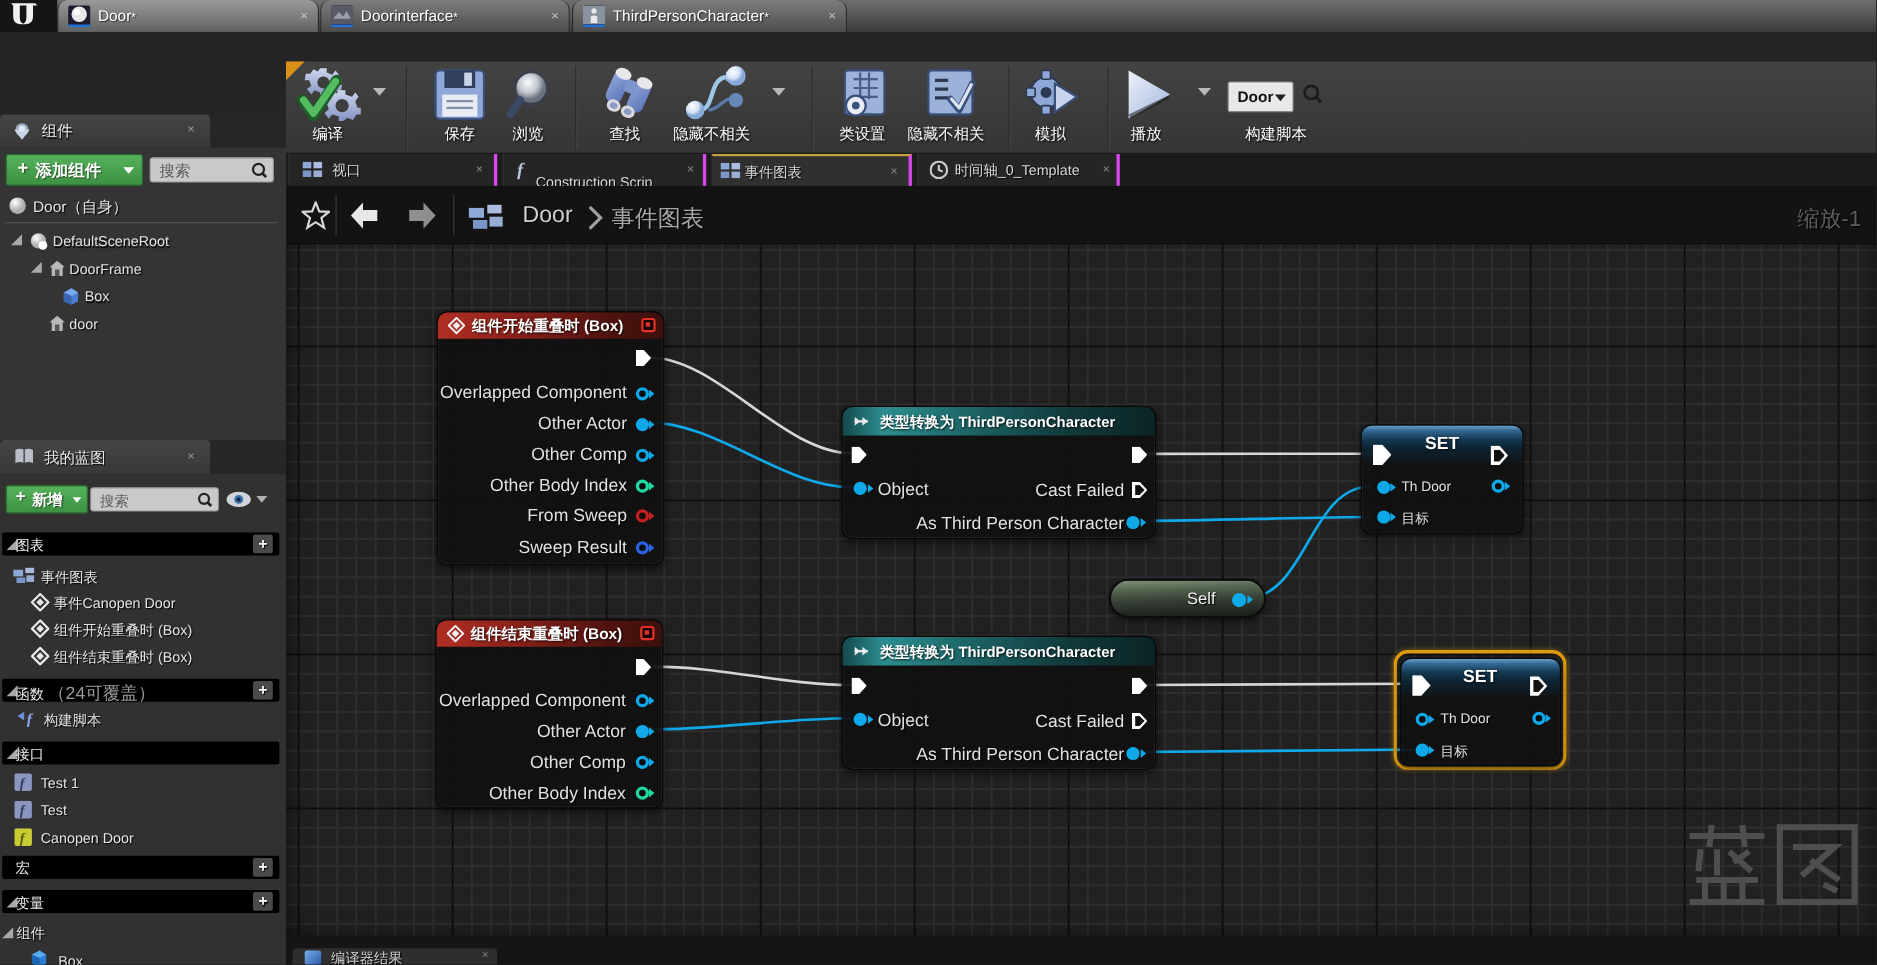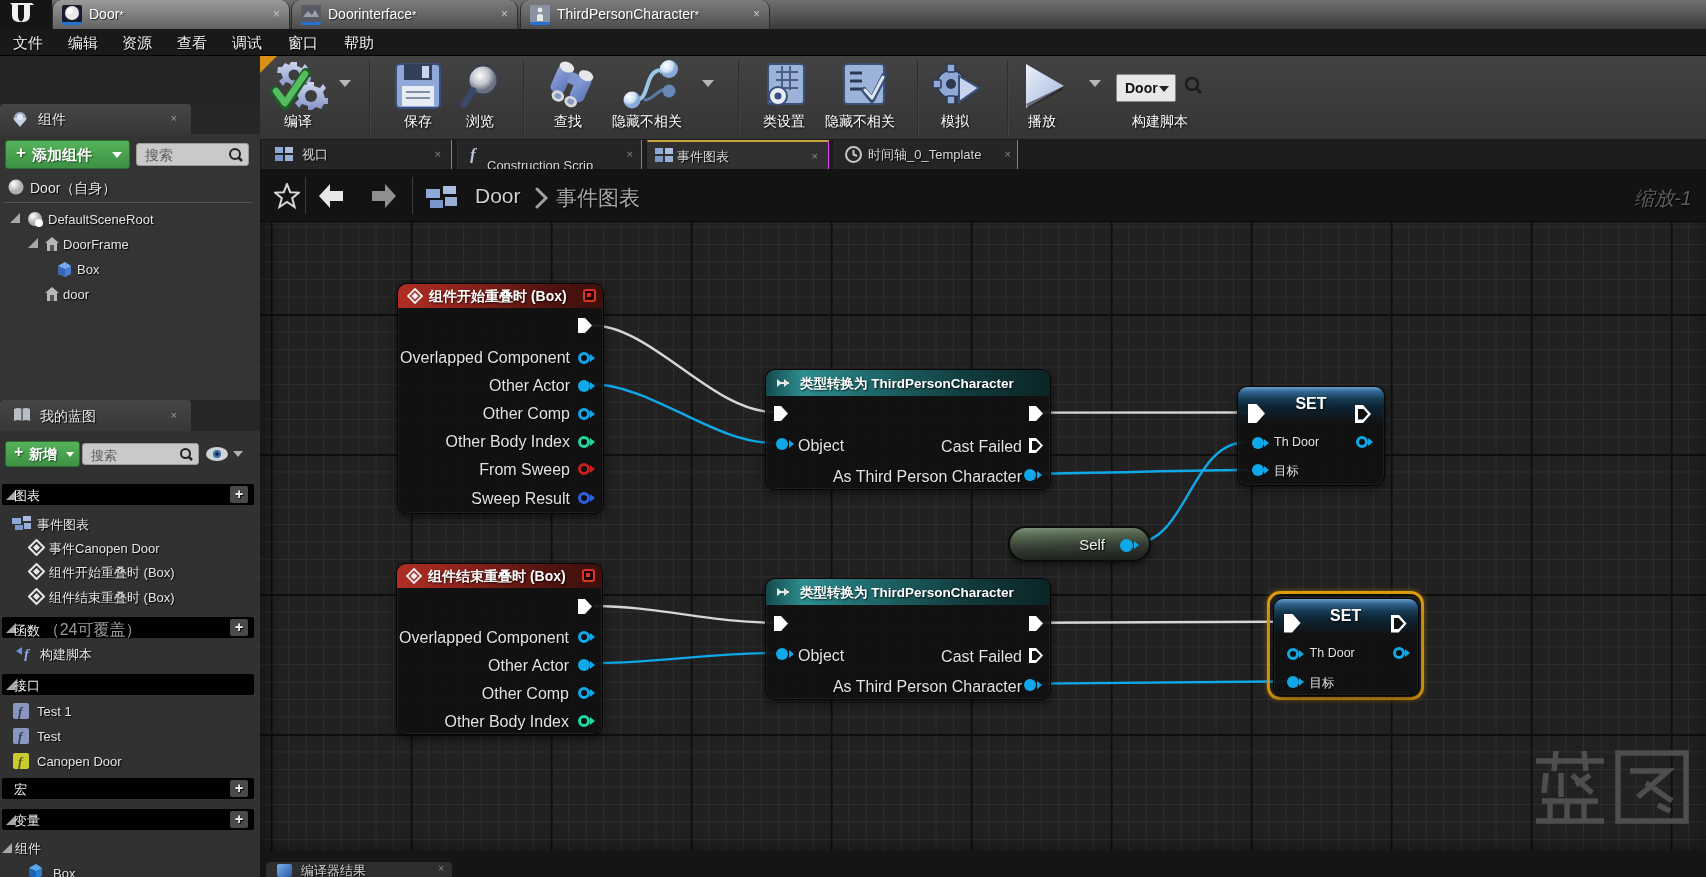--- a/index.html
+++ b/index.html
@@ -29,36 +29,36 @@
 .plusbtn{position:absolute;right:6px;top:2px;width:18px;height:17px;background:#4a4a4a;border-radius:2px;color:#fff;font-size:14px;font-weight:bold;text-align:center;line-height:16px;}
 .exp{position:absolute;width:0;height:0;border-bottom:10px solid #a8a8a8;border-left:10px solid transparent;}
 
 #toolbar{position:absolute;left:260px;top:56px;width:1446px;height:84px;background:linear-gradient(180deg,#434343,#353535);border-bottom:1px solid #1a1a1a;}
 .tbdiv{position:absolute;top:4px;height:76px;width:2px;background:linear-gradient(90deg,#222,#4e4e4e);}
 .tblabel{position:absolute;font-size:14px;color:#fff;text-shadow:1px 1px 2px #000;white-space:nowrap;transform:translateX(-50%);top:57px;}
 .tbicon{position:absolute;top:4px;}
 .ddarrow{position:absolute;width:0;height:0;border-left:6px solid transparent;border-right:6px solid transparent;border-top:7px solid #b8b8b8;}
 
 #gtabs{position:absolute;left:260px;top:140px;width:1446px;height:29px;background:#1c1c1c;}
-.gtab{position:absolute;top:0;height:29px;background:#252525;border-right:1px solid #d946ef;border-left:1px solid #303030;}
+.gtab{position:absolute;top:0;height:29px;background:#252525;border-right:3px solid #d946ef;border-left:1px solid #303030;}
 .gtab.on{background:#303030;border-top:2px solid #c8a23c;}
 .gtab .gname{position:absolute;top:6px;font-size:13px;color:#d8d8d8;text-shadow:1px 1px 1px #000;white-space:nowrap;}
 .gtab .gx{position:absolute;top:8px;font-size:11px;color:#888;}
 
 #graph{position:absolute;left:260px;top:169px;width:1446px;height:682px;overflow:hidden;
 background-color:#212121;
 background-image:
  linear-gradient(#0e0e0e 2px,transparent 2px),
  linear-gradient(90deg,#0e0e0e 2px,transparent 2px),
  linear-gradient(#2e2e2e 1.4px,transparent 1.4px),
  linear-gradient(90deg,#2e2e2e 1.4px,transparent 1.4px);
 background-size:140px 140px,140px 140px,17.5px 17.5px,17.5px 17.5px;
 background-position:10.6px 5px,10.6px 5px,10.6px 5px,10.6px 5px;box-shadow:inset 14px 14px 22px -12px rgba(0,0,0,0.5), inset -14px -14px 22px -12px rgba(0,0,0,0.4);}
 #crumb{position:absolute;left:0;top:0;width:1446px;height:53px;background:#131313;border-bottom:1px solid #0a0a0a;}
-#zoomtxt{position:absolute;right:14px;top:16px;font-size:20px;color:#5e5e5e;text-shadow:1px 1px 1px #000;font-style:italic;}
+#zoomtxt{position:absolute;right:14px;top:16px;font-size:20px;color:#5e5e5e;text-shadow:1px 1px 1px #000;}
 #watermark{position:absolute;right:16px;bottom:18px;}
 
 .node{position:absolute;background:rgba(16,16,16,0.93);border:1px solid #050505;border-radius:10px;box-shadow:0 3px 8px rgba(0,0,0,0.55), inset 0 0 0 1px rgba(255,255,255,0.06);}
 .nhead{position:absolute;left:0;top:0;width:100%;border-radius:9px 9px 0 0;}
 .ntitle{position:absolute;font-weight:bold;color:#fff;text-shadow:1px 1px 2px rgba(0,0,0,0.8);white-space:nowrap;}
 .plabel{position:absolute;font-size:16px;color:#e2e2e2;white-space:nowrap;text-shadow:1px 1px 1px #000;}
 .cir{position:absolute;border-radius:50%;}
 .cir.s{width:12px;height:12px;}
 .cir.r{width:12px;height:12px;border:3.5px solid;background:#0c0c0c;}
 .tri{position:absolute;width:0;height:0;border-top:4px solid transparent;border-bottom:4px solid transparent;border-left:5.5px solid;}
@@ -97,29 +97,20 @@
     <div class="ticon"><svg width="20" height="17">
             <rect width="20" height="17" fill="#8892a0"></rect>
             <circle cx="10" cy="5" r="2.4" fill="#e8e8e8"></circle>
             <path d="M7 16 v-6 q3 -2 6 0 v6 z" fill="#e8e8e8"></path>
           </svg></div>
     <div class="tname">ThirdPersonCharacter<span style="font-size:11px;">*</span></div>
     <div class="tx" style="right:9px;">×</div>
   </div>
 </div>
 
-<div id="menubar">
-  <div class="mitem" style="left:13px;">文件</div>
-  <div class="mitem" style="left:68px;">编辑</div>
-  <div class="mitem" style="left:122px;">资源</div>
-  <div class="mitem" style="left:177px;">查看</div>
-  <div class="mitem" style="left:232px;">调试</div>
-  <div class="mitem" style="left:288px;">窗口</div>
-  <div class="mitem" style="left:344px;">帮助</div>
-</div>
 
 <div id="left">
 
   <div class="ptabstrip" style="top:0;height:30px;"></div>
   <div class="ptab" style="left:0;width:191px;height:30px;">
     <svg class="abs" style="left:10px;top:5px;" width="20" height="20">
           <circle cx="10" cy="9" r="6" fill="#9db0c8"></circle>
           <path d="M3 9 h14 l-7 9 z" fill="#c8d4e4"></path>
           <circle cx="10" cy="8" r="3" fill="#dfe8f2"></circle>
         </svg>

